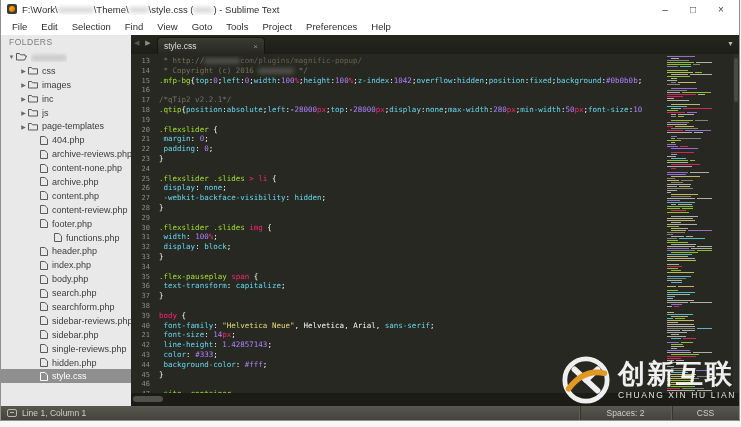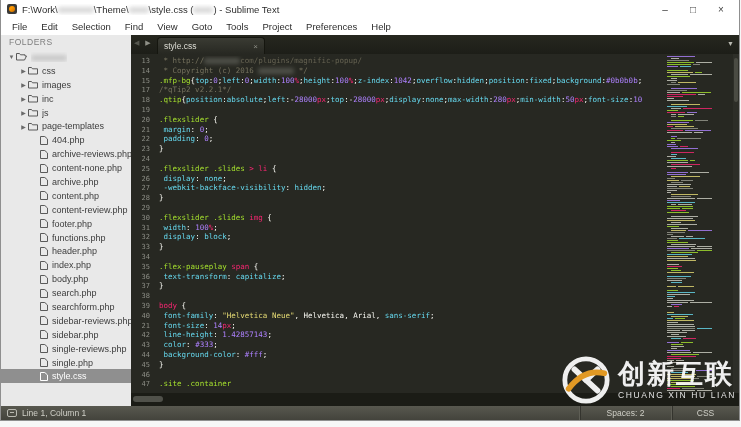--- a/index.html
+++ b/index.html
@@ -236,21 +236,21 @@
           </div>
           <div class="tree-row" style="padding-left: 30px;">
             <span class="tw arrow"></span>
             <span class="tw ticon">
               <svg width="8" height="9" viewBox="0 0 8 9">
                 <path d="M0.5 0.5 H4.8 L7.5 3 V8.5 H0.5 Z" fill="none" stroke="#5a5a5a" stroke-width="1"></path>
               </svg>
             </span>
             <span class="tlabel">footer.php</span>
           </div>
-          <div class="tree-row" style="padding-left: 30px;">
+          <div class="tree-row" style="padding-left: 44px;">
             <span class="tw arrow"></span>
             <span class="tw ticon">
               <svg width="8" height="9" viewBox="0 0 8 9">
                 <path d="M0.5 0.5 H4.8 L7.5 3 V8.5 H0.5 Z" fill="none" stroke="#5a5a5a" stroke-width="1"></path>
               </svg>
             </span>
             <span class="tlabel">functions.php</span>
           </div>
           <div class="tree-row" style="padding-left: 30px;">
             <span class="tw arrow"></span>
@@ -324,21 +324,21 @@
             </span>
             <span class="tlabel">single-reviews.php</span>
           </div>
           <div class="tree-row" style="padding-left: 30px;">
             <span class="tw arrow"></span>
             <span class="tw ticon">
               <svg width="8" height="9" viewBox="0 0 8 9">
                 <path d="M0.5 0.5 H4.8 L7.5 3 V8.5 H0.5 Z" fill="none" stroke="#5a5a5a" stroke-width="1"></path>
               </svg>
             </span>
-            <span class="tlabel">single.php</span>
+            <span class="tlabel">hidden.php</span>
           </div>
           <div class="tree-row selected" style="padding-left: 30px;">
             <span class="tw arrow"></span>
             <span class="tw ticon">
               <svg width="8" height="9" viewBox="0 0 8 9">
                 <path d="M0.5 0.5 H4.8 L7.5 3 V8.5 H0.5 Z" fill="none" stroke="#ffffff" stroke-width="1"></path>
               </svg>
             </span>
             <span class="tlabel">style.css</span>
           </div>
@@ -356,20 +356,21 @@
           <span class="tab-close">×</span>
         </div>
         <span class="tab-overflow">▼</span>
       </div>
 
       <div class="code-wrap">
         <div class="code-lines">
             <div class="code-line"><span class="ln">13</span><span class="tok cm"> * http://</span><span class="tok bl bl-md"></span><span class="tok cmd">com/plugins/magnific-popup/</span></div>
             <div class="code-line"><span class="ln">14</span><span class="tok cm"> * Copyright (c) 2016 </span><span class="tok bl bl-md"></span><span class="tok cm"> */</span></div>
             <div class="code-line"><span class="ln">15</span><span class="tok sel">.mfp-bg</span><span class="tok pl">{</span><span class="tok prop">top</span><span class="tok pl">:</span><span class="tok num">0</span><span class="tok pl">;</span><span class="tok prop">left</span><span class="tok pl">:</span><span class="tok num">0</span><span class="tok pl">;</span><span class="tok prop">width</span><span class="tok pl">:</span><span class="tok num">100</span><span class="tok unit">%</span><span class="tok pl">;</span><span class="tok prop">height</span><span class="tok pl">:</span><span class="tok num">100</span><span class="tok unit">%</span><span class="tok pl">;</span><span class="tok prop">z-index</span><span class="tok pl">:</span><span class="tok num">1042</span><span class="tok pl">;</span><span class="tok prop">overflow</span><span class="tok pl">:</span><span class="tok kw">hidden</span><span class="tok pl">;</span><span class="tok prop">position</span><span class="tok pl">:</span><span class="tok kw">fixed</span><span class="tok pl">;</span><span class="tok prop">background</span><span class="tok pl">:</span><span class="tok num">#0b0b0b</span><span class="tok pl">;</span></div>
+            <div class="code-line"><span class="ln">16</span></div>
             <div class="code-line"><span class="ln">17</span><span class="tok cm">/*qTip2 v2.2.1*/</span></div>
             <div class="code-line"><span class="ln">18</span><span class="tok sel">.qtip</span><span class="tok pl">{</span><span class="tok prop">position</span><span class="tok pl">:</span><span class="tok kw">absolute</span><span class="tok pl">;</span><span class="tok prop">left</span><span class="tok pl">:-</span><span class="tok num">28000</span><span class="tok unit">px</span><span class="tok pl">;</span><span class="tok prop">top</span><span class="tok pl">:-</span><span class="tok num">28000</span><span class="tok unit">px</span><span class="tok pl">;</span><span class="tok prop">display</span><span class="tok pl">:</span><span class="tok kw">none</span><span class="tok pl">;</span><span class="tok prop">max-width</span><span class="tok pl">:</span><span class="tok num">280</span><span class="tok unit">px</span><span class="tok pl">;</span><span class="tok prop">min-width</span><span class="tok pl">:</span><span class="tok num">50</span><span class="tok unit">px</span><span class="tok pl">;</span><span class="tok prop">font-size</span><span class="tok pl">:</span><span class="tok num">10</span></div>
             <div class="code-line"><span class="ln">19</span></div>
             <div class="code-line"><span class="ln">20</span><span class="tok sel">.flexslider</span><span class="tok pl"> {</span></div>
             <div class="code-line"><span class="ln">21</span><span class="tok pl">  </span><span class="tok prop">margin</span><span class="tok pl">: </span><span class="tok num">0</span><span class="tok pl">;</span></div>
             <div class="code-line"><span class="ln">22</span><span class="tok pl">  </span><span class="tok prop">padding</span><span class="tok pl">: </span><span class="tok num">0</span><span class="tok pl">;</span></div>
             <div class="code-line"><span class="ln">23</span><span class="tok pl">}</span></div>
             <div class="code-line"><span class="ln">24</span></div>
             <div class="code-line"><span class="ln">25</span><span class="tok sel">.flexslider</span><span class="tok pl"> </span><span class="tok sel">.slides</span><span class="tok pl"> </span><span class="tok tag">&gt;</span><span class="tok pl"> </span><span class="tok tag">li</span><span class="tok pl"> {</span></div>
             <div class="code-line"><span class="ln">26</span><span class="tok pl">  </span><span class="tok prop">display</span><span class="tok pl">: </span><span class="tok kw">none</span><span class="tok pl">;</span></div>

